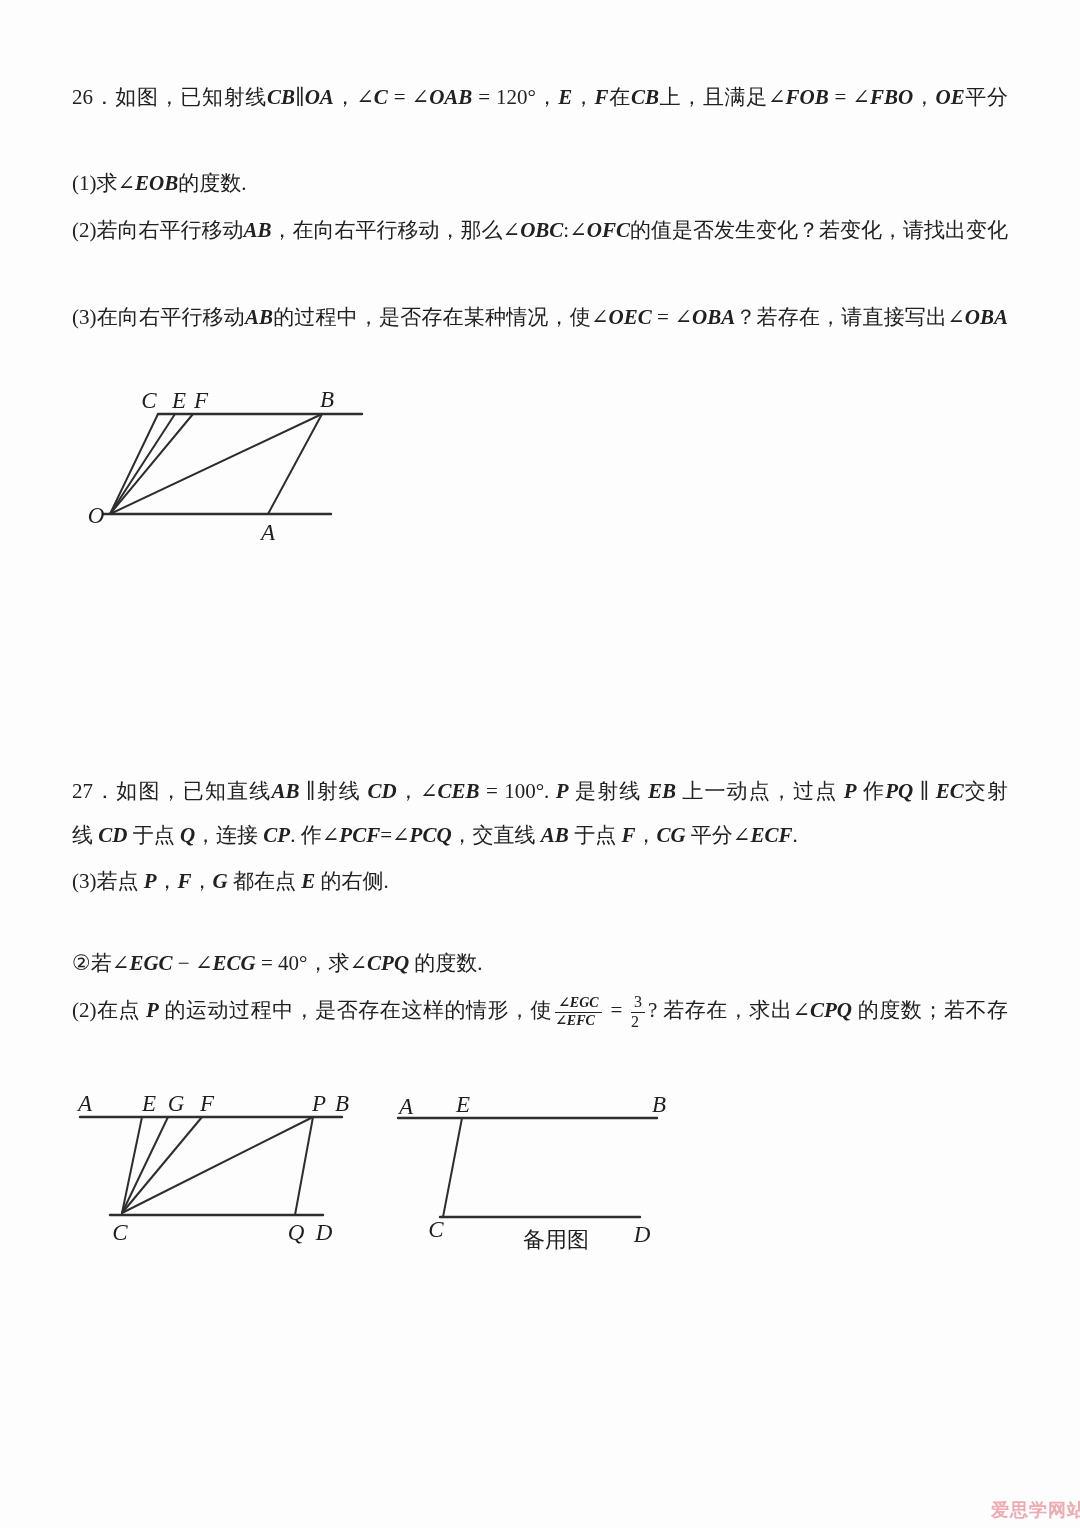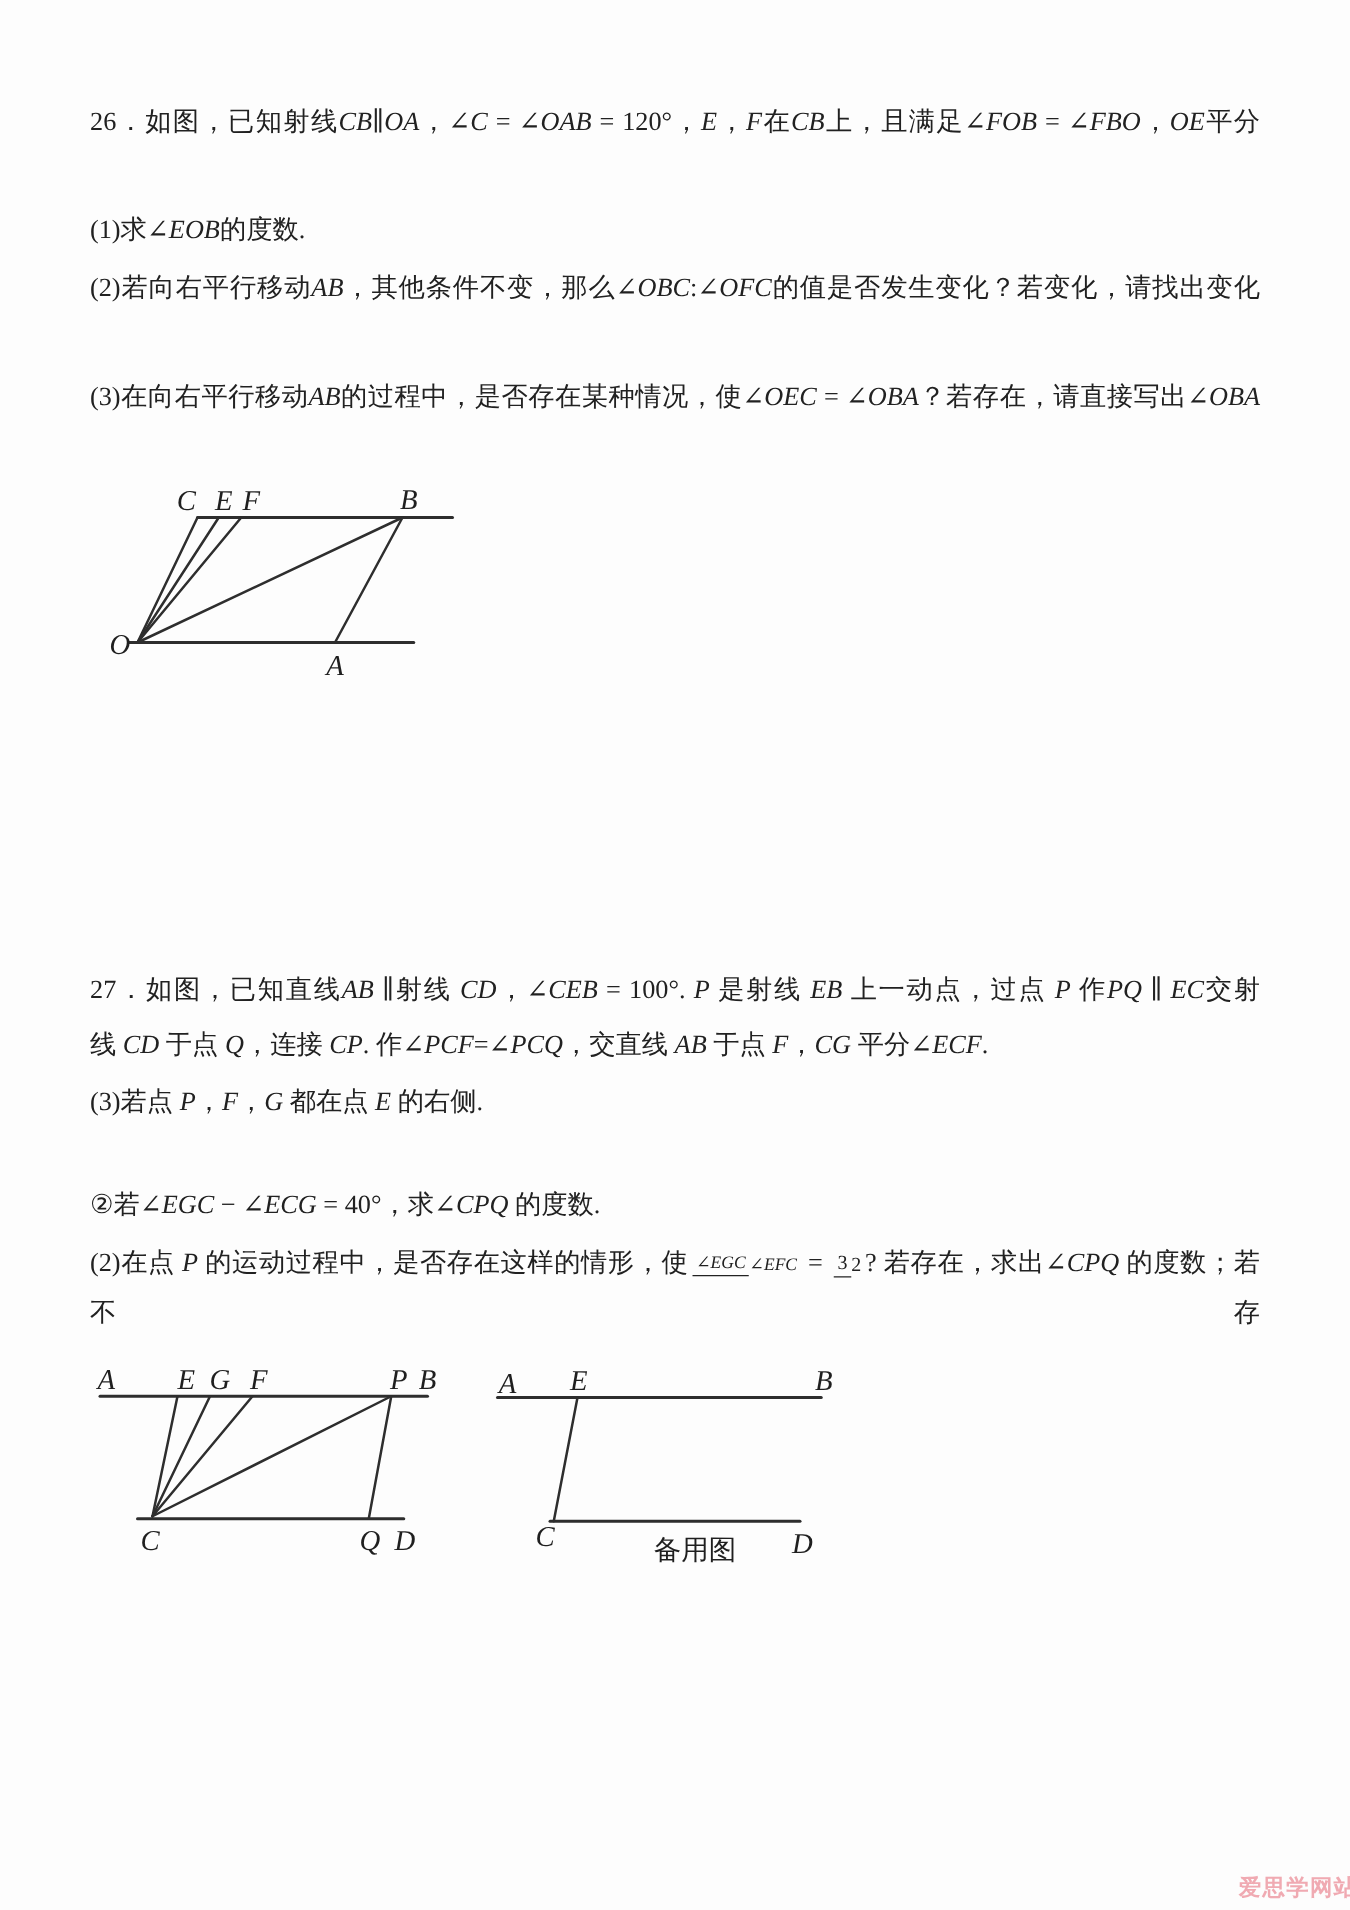--- a/index.html
+++ b/index.html
@@ -6,23 +6,23 @@
   .page{
     position:relative;width:1080px;height:1528px;background:#fdfdfd;
     font-family:"Liberation Serif","DejaVu Serif","DejaVu Sans",serif;
     color:#212121;overflow:hidden;margin:0 auto;
   }
   .line{
     position:absolute;left:72px;width:936px;
     font-size:21px;line-height:30px;text-align:left;
   }
   .line.just{text-align:justify;text-align-last:justify;}
-  .m{font-style:italic;}
+  .m{font-style:italic;font-weight:bold;}
   .frac{
-    display:inline-flex;flex-direction:row;align-items:flex-end;
+    display:inline-flex;flex-direction:column;align-items:flex-start;
     vertical-align:middle;line-height:1.05;font-size:14px;margin:0 3px;text-align:center;
   }
   .frac.big{font-size:14px;}
   .frac.small{font-size:16px;}
   .fnum{border-bottom:1.3px solid #222;padding:0 3px 1px 3px;}
   .fden{padding-top:1px;}
   .fig{position:absolute;}
   .fig line{stroke:#2e2e2e;stroke-width:2;fill:none;stroke-linecap:round;}
   .fig line.rail{stroke-width:2.4;}
   .fig text{
@@ -36,21 +36,21 @@
     color:#f0aab2;white-space:nowrap;
   }
 </style>
 </head>
 <body>
 
 <div class="page">
 
   <div class="line just" style="top:82px"><span>26．如图，已知射线</span><span class="m">CB</span><span>∥</span><span class="m">OA</span><span>，∠</span><span class="m">C</span><span> = ∠</span><span class="m">OAB</span><span> = 120°，</span><span class="m">E</span><span>，</span><span class="m">F</span><span>在</span><span class="m">CB</span><span>上，且满足∠</span><span class="m">FOB</span><span> = ∠</span><span class="m">FBO</span><span>，</span><span class="m">OE</span><span>平分</span></div>
   <div class="line" style="top:168px"><span>(1)求∠</span><span class="m">EOB</span><span>的度数.</span></div>
-  <div class="line just" style="top:215px"><span>(2)若向右平行移动</span><span class="m">AB</span><span>，其他条件不变，那么∠</span><span class="m">OBC</span><span>:∠</span><span class="m">OFC</span><span>的值是否发生变化？若变化，请找出变化</span></div>
+  <div class="line just" style="top:215px"><span>(2)若向右平行移动</span><span class="m">AB</span><span>，在向右平行移动，那么∠</span><span class="m">OBC</span><span>:∠</span><span class="m">OFC</span><span>的值是否发生变化？若变化，请找出变化</span></div>
   <div class="line just" style="top:302px"><span>(3)在向右平行移动</span><span class="m">AB</span><span>的过程中，是否存在某种情况，使∠</span><span class="m">OEC</span><span> = ∠</span><span class="m">OBA</span><span>？若存在，请直接写出∠</span><span class="m">OBA</span></div>
 
   <svg class="fig" style="left:85px;top:392px" width="300" height="158" viewBox="0 0 300 158">
     <line class="rail" x1="73" y1="22" x2="277" y2="22"></line>
     <line class="rail" x1="18" y1="122" x2="246" y2="122"></line>
     <line x1="25" y1="122" x2="73" y2="22"></line>
     <line x1="25" y1="122" x2="90" y2="22"></line>
     <line x1="25" y1="122" x2="108" y2="22"></line>
     <line x1="25" y1="122" x2="237" y2="22"></line>
     <line x1="237" y1="22" x2="183" y2="122"></line>

